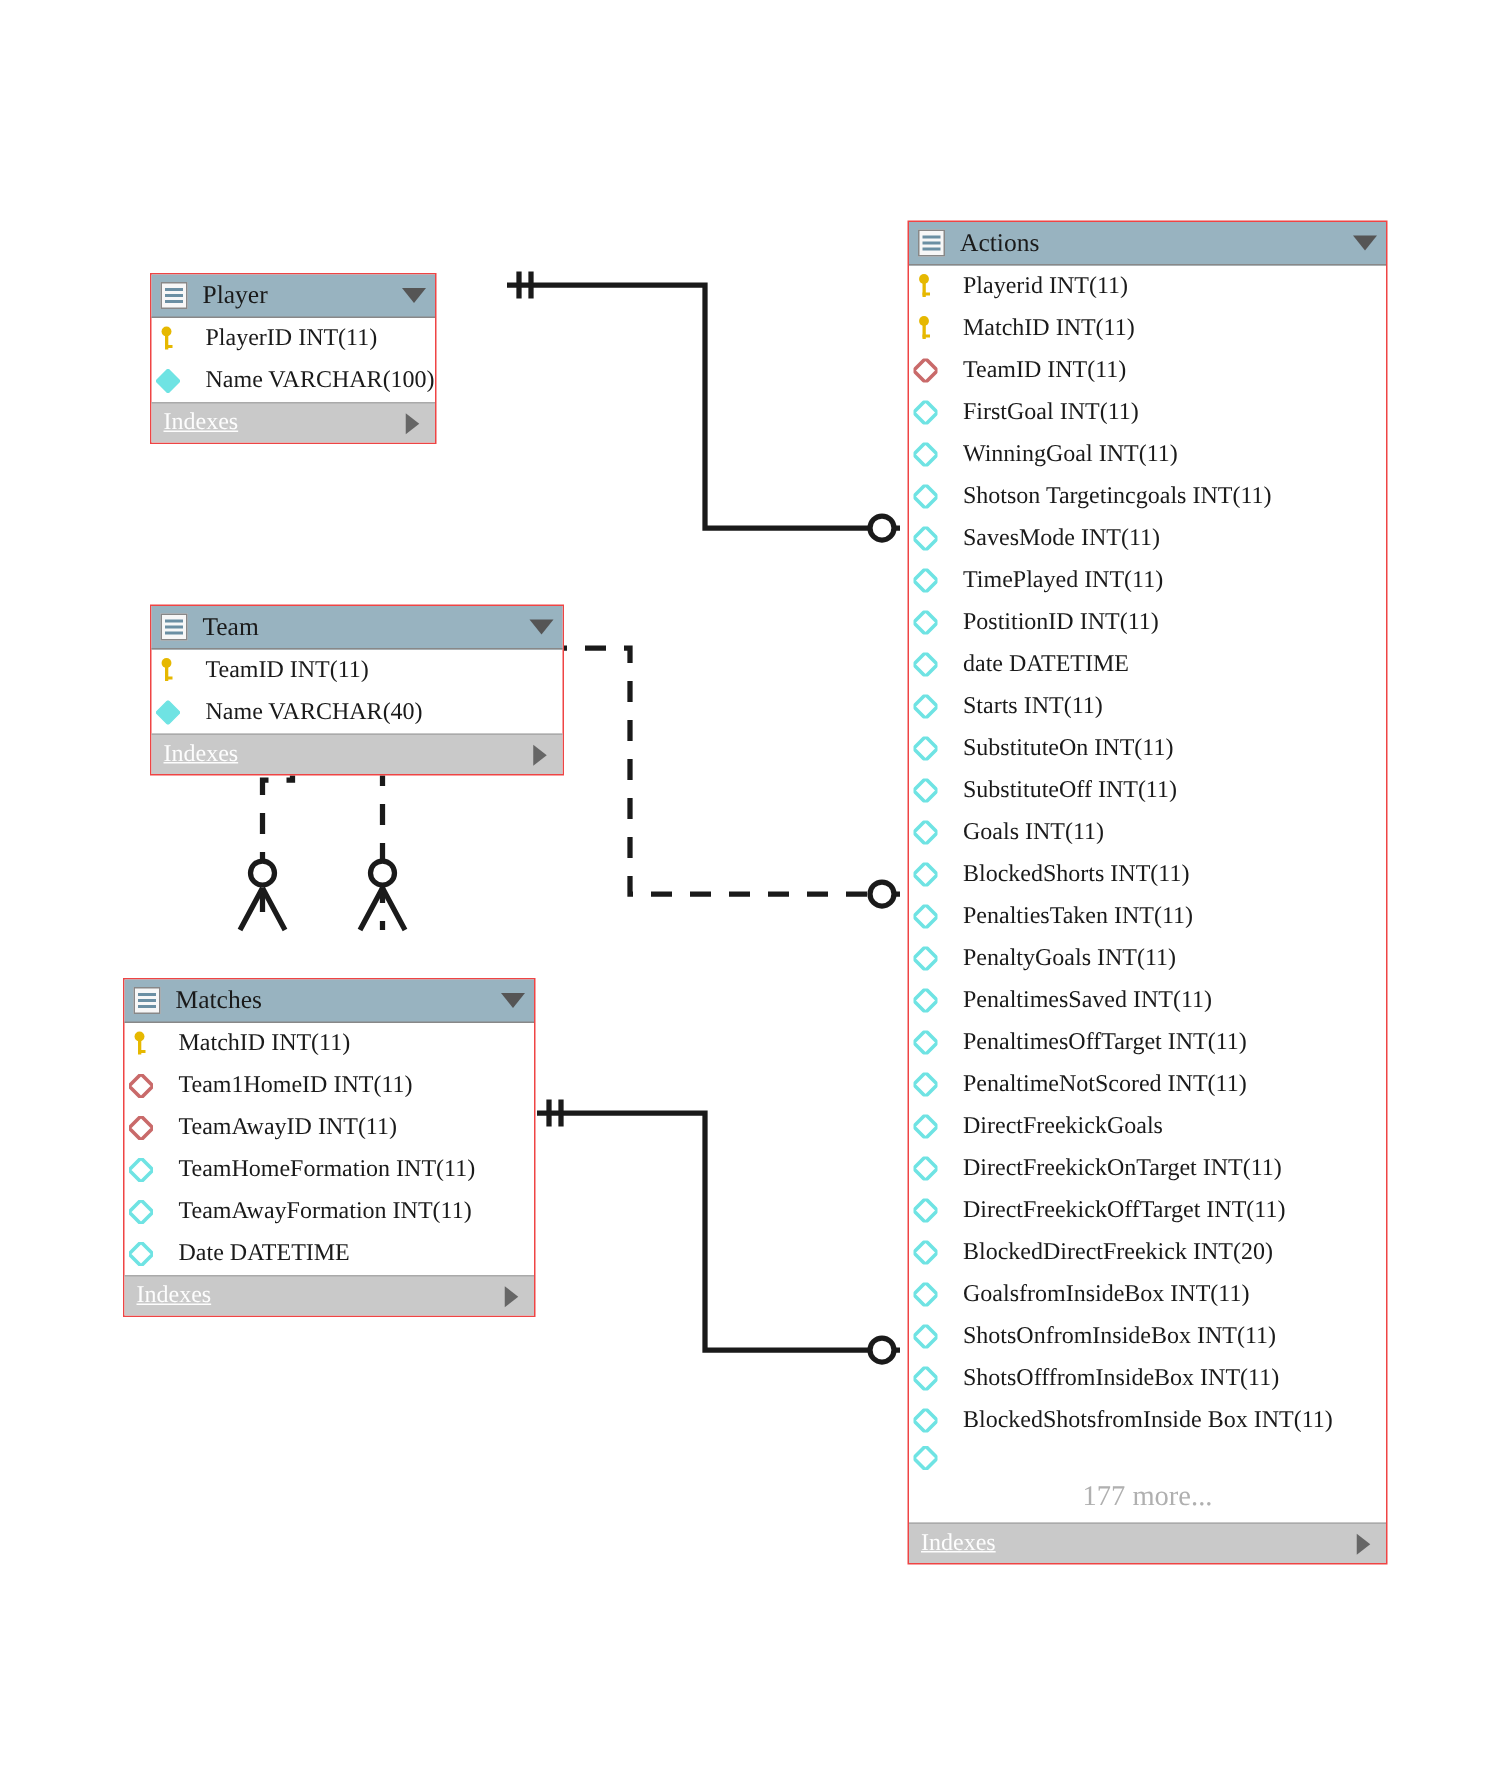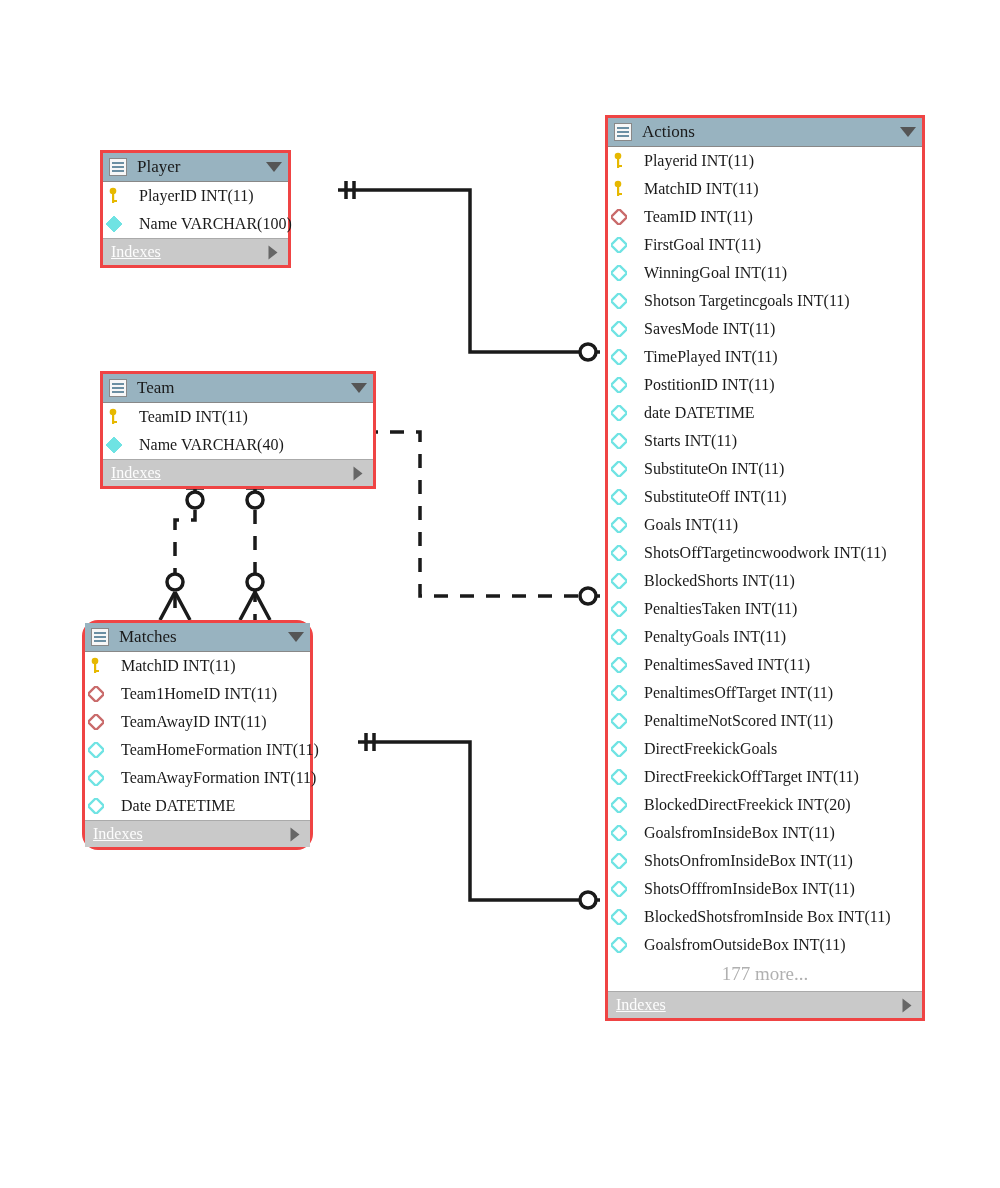--- a/index.html
+++ b/index.html
@@ -7,23 +7,24 @@
     padding: 0;
     background: #ffffff;
     font-family: "Times New Roman", Times, serif;
     width: 1000px;
     height: 1188px;
     position: relative;
     overflow: hidden;
   }
   .table-box {
     position: absolute;
-    border: 3px solid #ef4444;
+    border: 1px solid #ef4444;
     background: #ffffff;
     box-sizing: border-box;
+    margin-top: 32px;
   }
   .table-header {
     background: #98b3c0;
     padding: 4px 6px;
     display: flex;
     align-items: center;
     justify-content: space-between;
     border-bottom: 1px solid #888;
   }
   .table-header-left {
@@ -230,21 +231,21 @@
         </svg>
       </span>
       <span>Name VARCHAR(40)</span>
     </div>
     <div class="indexes-row">
       <span>Indexes</span>
       <span class="dropdown-icon small" style="transform:rotate(-90deg)"></span>
     </div>
   </div>
 
-<div class="table-box" style="left:82px; top:620px; width:231px;border-radius:16px;">
+<div class="table-box" style="left:82px; top:620px; width:275px;">
     <div class="table-header">
       <span class="table-header-left">
         <span class="header-icon"></span>
         <span class="table-title">Matches</span>
       </span>
       <span class="dropdown-icon"></span>
     </div>
     <div class="col-row">
       <span class="col-icon">
         <svg class="key-svg" viewBox="0 0 12 18">
@@ -418,28 +419,20 @@
         </svg>
       </span>
       <span>Goals INT(11)</span>
     </div>
     <div class="col-row">
       <span class="col-icon">
         <svg class="dia-svg" viewBox="0 0 16 16">
           <use href="#icon-dia"></use>
         </svg>
       </span>
-      <span>ShotsOffTargetincwoodwork INT(11)</span>
-    </div>
-    <div class="col-row">
-      <span class="col-icon">
-        <svg class="dia-svg" viewBox="0 0 16 16">
-          <use href="#icon-dia"></use>
-        </svg>
-      </span>
       <span>BlockedShorts INT(11)</span>
     </div>
     <div class="col-row">
       <span class="col-icon">
         <svg class="dia-svg" viewBox="0 0 16 16">
           <use href="#icon-dia"></use>
         </svg>
       </span>
       <span>PenaltiesTaken INT(11)</span>
     </div>
@@ -482,20 +475,28 @@
         </svg>
       </span>
       <span>DirectFreekickGoals</span>
     </div>
     <div class="col-row">
       <span class="col-icon">
         <svg class="dia-svg" viewBox="0 0 16 16">
           <use href="#icon-dia"></use>
         </svg>
       </span>
+      <span>DirectFreekickOnTarget INT(11)</span>
+    </div>
+    <div class="col-row">
+      <span class="col-icon">
+        <svg class="dia-svg" viewBox="0 0 16 16">
+          <use href="#icon-dia"></use>
+        </svg>
+      </span>
       <span>DirectFreekickOffTarget INT(11)</span>
     </div>
     <div class="col-row">
       <span class="col-icon">
         <svg class="dia-svg" viewBox="0 0 16 16">
           <use href="#icon-dia"></use>
         </svg>
       </span>
       <span>BlockedDirectFreekick INT(20)</span>
     </div>
@@ -530,20 +531,19 @@
         </svg>
       </span>
       <span>BlockedShotsfromInside Box INT(11)</span>
     </div>
     <div class="col-row">
       <span class="col-icon">
         <svg class="dia-svg" viewBox="0 0 16 16">
           <use href="#icon-dia"></use>
         </svg>
       </span>
-      <span>GoalsfromOutsideBox INT(11)</span>
     </div>
     <div class="more-row">177 more...</div>
     <div class="indexes-row">
       <span>Indexes</span>
       <span class="dropdown-icon small" style="transform:rotate(-90deg)"></span>
     </div>
   </div>
 
 </body></html>

